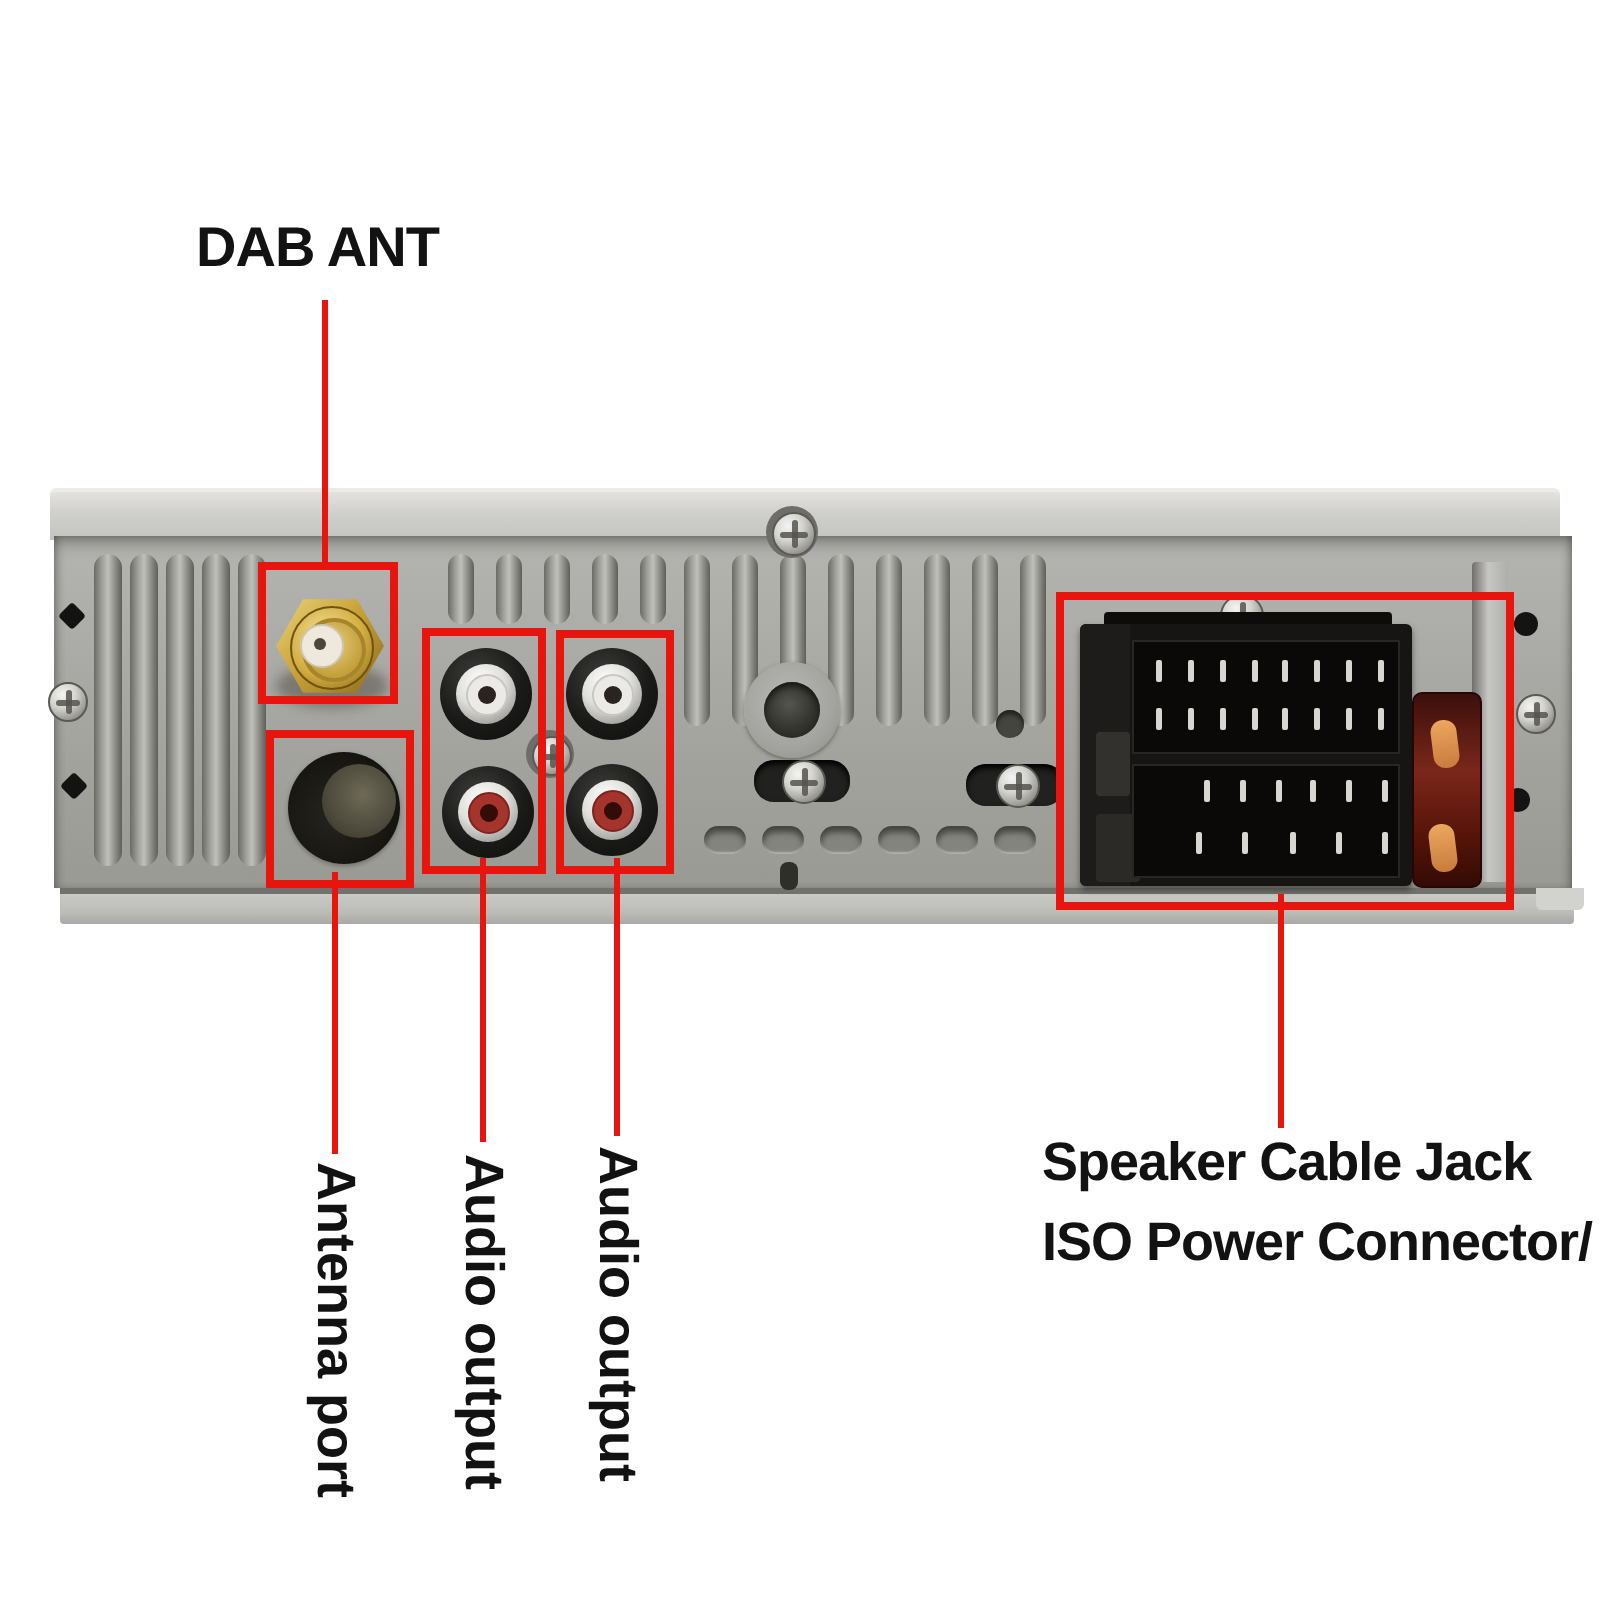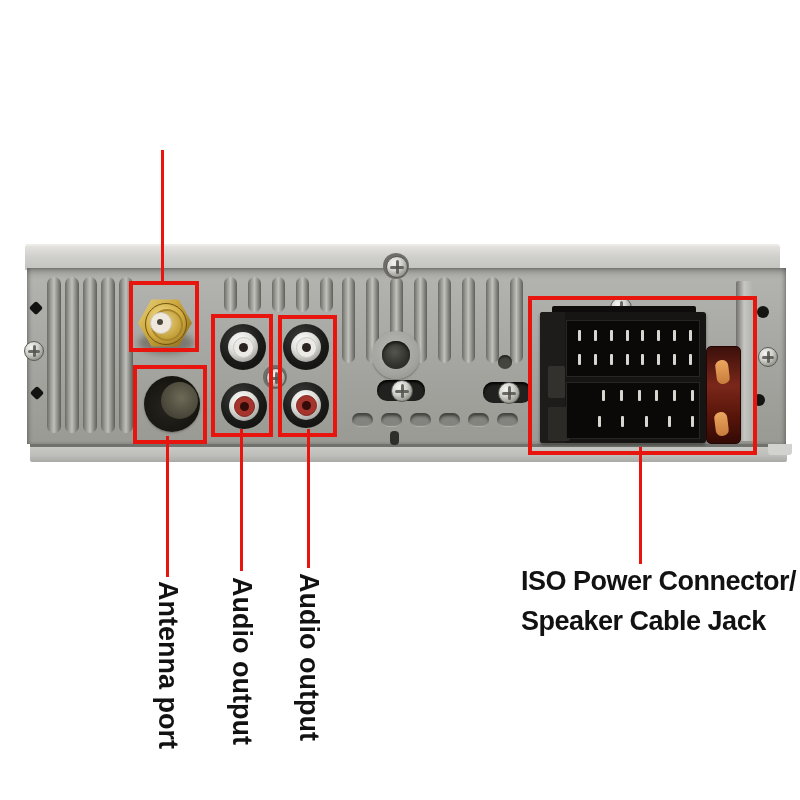--- a/index.html
+++ b/index.html
@@ -267,21 +267,22 @@
   <div class="rbox" style="left:211px;top:314px;width:54px;height:115px"></div>
   <div class="rbox" style="left:278px;top:315px;width:51px;height:114px"></div>
   <div class="rbox" style="left:528px;top:296px;width:221px;height:151px"></div>
 
   <div class="rline" style="left:161px;top:150px;height:133px"></div>
   <div class="rline" style="left:166px;top:436px;height:141px"></div>
   <div class="rline" style="left:240px;top:429px;height:142px"></div>
   <div class="rline" style="left:307px;top:429px;height:139px"></div>
   <div class="rline" style="left:639px;top:447px;height:117px"></div>
 
+  <div class="lbl lbl-dab">DAB ANT</div>
   <div class="vlbl vlbl-ant">Antenna port</div>
   <div class="vlbl vlbl-a1">Audio output</div>
   <div class="vlbl vlbl-a2">Audio output</div>
   <div class="lbl lbl-iso">
+    <div>Speaker Cable Jack</div>
     <div>ISO Power Connector/</div>
-    <div>Speaker Cable Jack</div>
   </div>
 
 </div>
 
 </body></html>

